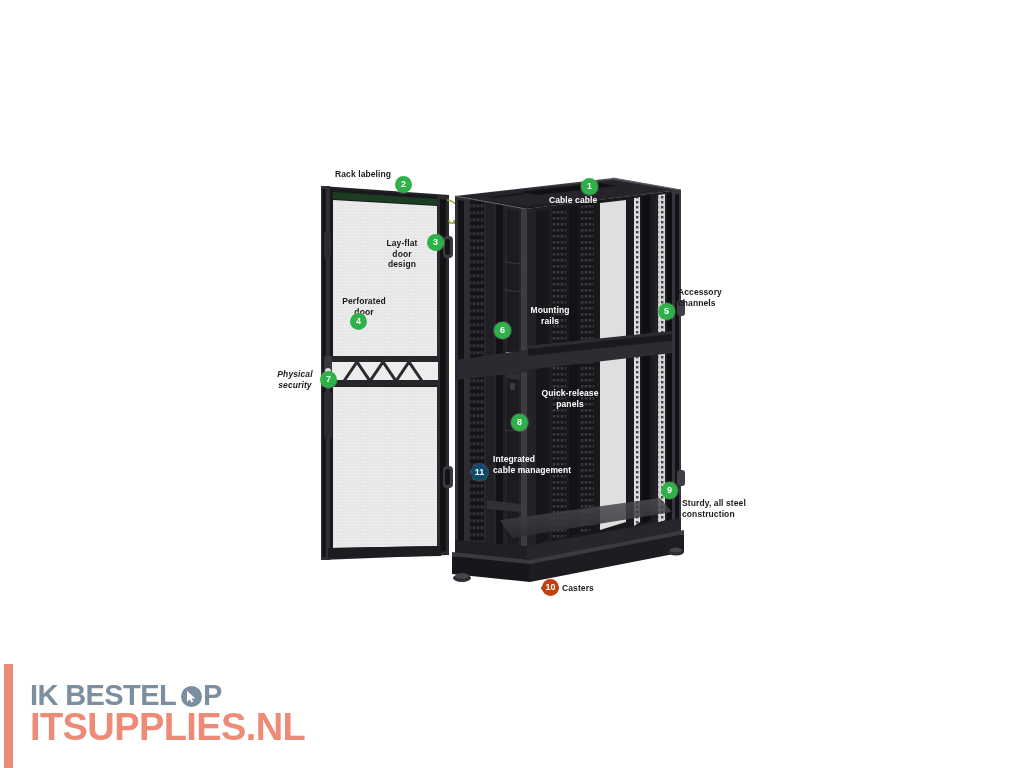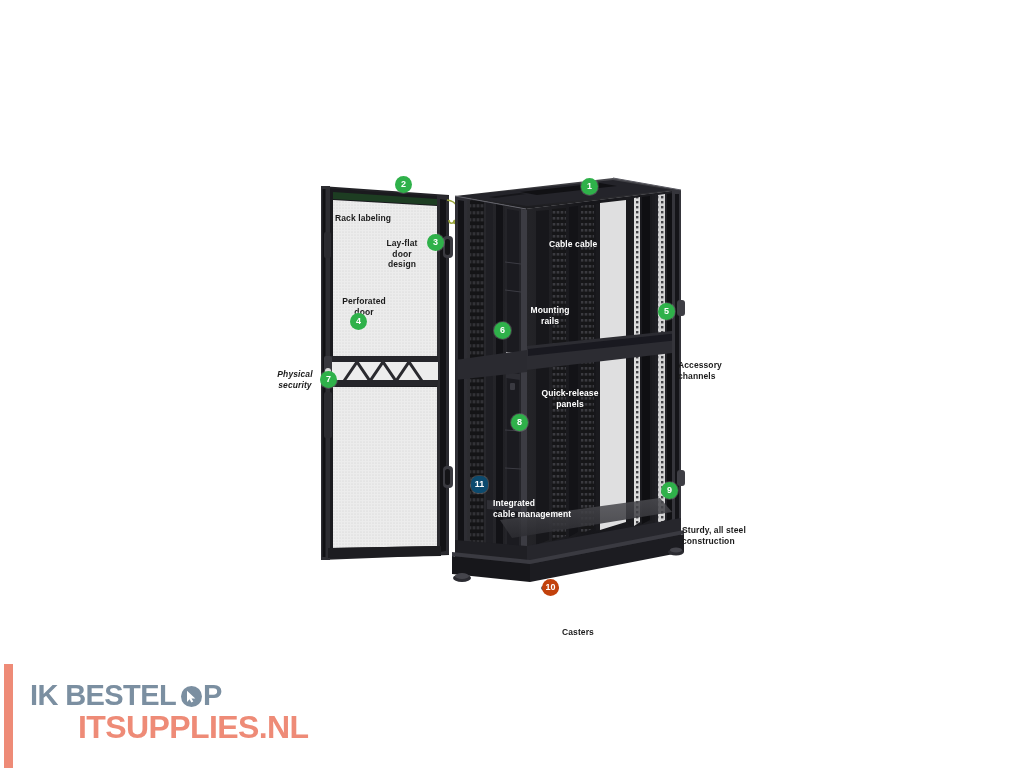--- a/index.html
+++ b/index.html
@@ -23,21 +23,21 @@
     font-size:8.5px;
     font-weight:bold;
     line-height:10.5px;
     color:#1b1b1b;
     letter-spacing:.1px;
     white-space:pre-line;
   }
   .callout.light{color:#ffffff;}
   .callout.c-right{text-align:center;}
   .callout.c-center{text-align:center;}
-  .callout.c-left{text-align:left;margin-top:44px;}
+  .callout.c-left{text-align:left;}
 
   
   .badge{
     position:absolute;
     width:17px;height:17px;
     border-radius:50%;
     display:flex;align-items:center;justify-content:center;
     color:#ffffff;
     font-family:"Liberation Sans", sans-serif;
     font-size:9px;
@@ -54,24 +54,23 @@
   }
   .logo-text{position:absolute;left:30px;top:31px;}
   .logo-line1{
     font-family:"Liberation Sans", sans-serif;
     font-weight:bold;font-size:29px;line-height:29px;
     color:#7b8fa1;letter-spacing:-.6px;
     display:flex;align-items:center;
   }
   .logo-line2{
     font-family:"Liberation Sans", sans-serif;
-    font-weight:bold;font-size:32px;line-height:30px;
+    font-weight:bold;font-size:38px;line-height:30px;
     color:#ee8b77;letter-spacing:-.6px;
     margin-top:2px;
-    margin-left:48px;
   }
   .logo-cursor{
     display:inline-flex;align-items:center;justify-content:center;
     width:21px;height:21px;border-radius:50%;
     background:#7b8fa1;margin:0 1px 0 5px;position:relative;top:1px;
   }
   .logo-cursor svg{display:block;}
 </style>
 </head>
 <body>
@@ -270,40 +269,40 @@
       <div class="callout light c-left" style="left: 549px; top: 195px; width: 70px;">Cable cable</div>
       <div class="badge" style="left: 581px; top: 178px; background: rgb(47, 177, 74);">1</div>
       <div class="callout c-left" style="left: 335px; top: 169px; width: 60px;">Rack labeling</div>
       <div class="badge" style="left: 395px; top: 176px; background: rgb(47, 177, 74);">2</div>
       <div class="callout c-right" style="left: 379px; top: 238px; width: 46px;">Lay-flat
 door design</div>
       <div class="badge" style="left: 427px; top: 234px; background: rgb(47, 177, 74);">3</div>
       <div class="callout c-right" style="left: 336px; top: 296px; width: 56px;">Perforated
 door</div>
       <div class="badge" style="left: 350px; top: 313px; background: rgb(47, 177, 74);">4</div>
-      <div class="callout c-left" style="left: 678px; top: 316px; width: 50px;">Accessory
+      <div class="callout c-left" style="left: 678px; top: 287px; width: 50px;">Accessory
 channels</div>
       <div class="badge" style="left: 658px; top: 303px; background: rgb(47, 177, 74);">5</div>
       <div class="callout light c-center" style="left: 523px; top: 305px; width: 54px;">Mounting
 rails</div>
       <div class="badge" style="left: 494px; top: 322px; background: rgb(47, 177, 74);">6</div>
       <div class="callout c-right" style="left: 272px; top: 369px; width: 46px; font-style: italic;">Physical
 security</div>
       <div class="badge" style="left: 320px; top: 371px; background: rgb(47, 177, 74);">7</div>
       <div class="callout light c-center" style="left: 489px; top: 388px; width: 66px; margin-left: 48px;">Quick-release
 panels</div>
       <div class="badge" style="left: 511px; top: 414px; background: rgb(47, 177, 74);">8</div>
-      <div class="callout c-left" style="left: 682px; top: 481px; width: 76px;">Sturdy, all steel
+      <div class="callout c-left" style="left: 682px; top: 498px; width: 76px;">Sturdy, all steel
 construction</div>
       <div class="badge" style="left: 661px; top: 482px; background: rgb(47, 177, 74);">9</div>
       <div class="callout c-left" style="left: 562px; top: 583px; width: 44px;">Casters</div>
       <div class="badge" style="left: 542px; top: 579px; background: #c2410c;">10</div>
       <div class="callout light c-left" style="left: 493px; top: 454px; width: 90px;">Integrated
 cable management</div>
-      <div class="badge" style="left: 471px; top: 476px; background: #0c4a6e; border-radius: 7px;">11</div>
+      <div class="badge" style="left: 471px; top: 464px; background: #0c4a6e;">11</div>
     </div>
 
   <div id="footer-logo">
     <div class="logo-bar"></div>
     <div class="logo-text">
       <div class="logo-line1">
         <span>IK BESTEL </span>
         <span class="logo-cursor">
           <svg width="11" height="13" viewBox="0 0 11 13" xmlns="http://www.w3.org/2000/svg">
             <path d="M1,0.7 L1,12.0 L3.6,9.3 L5.4,12.6 L7.3,11.6 L5.5,8.5 L9.3,8.4 Z" fill="#ffffff"></path>

